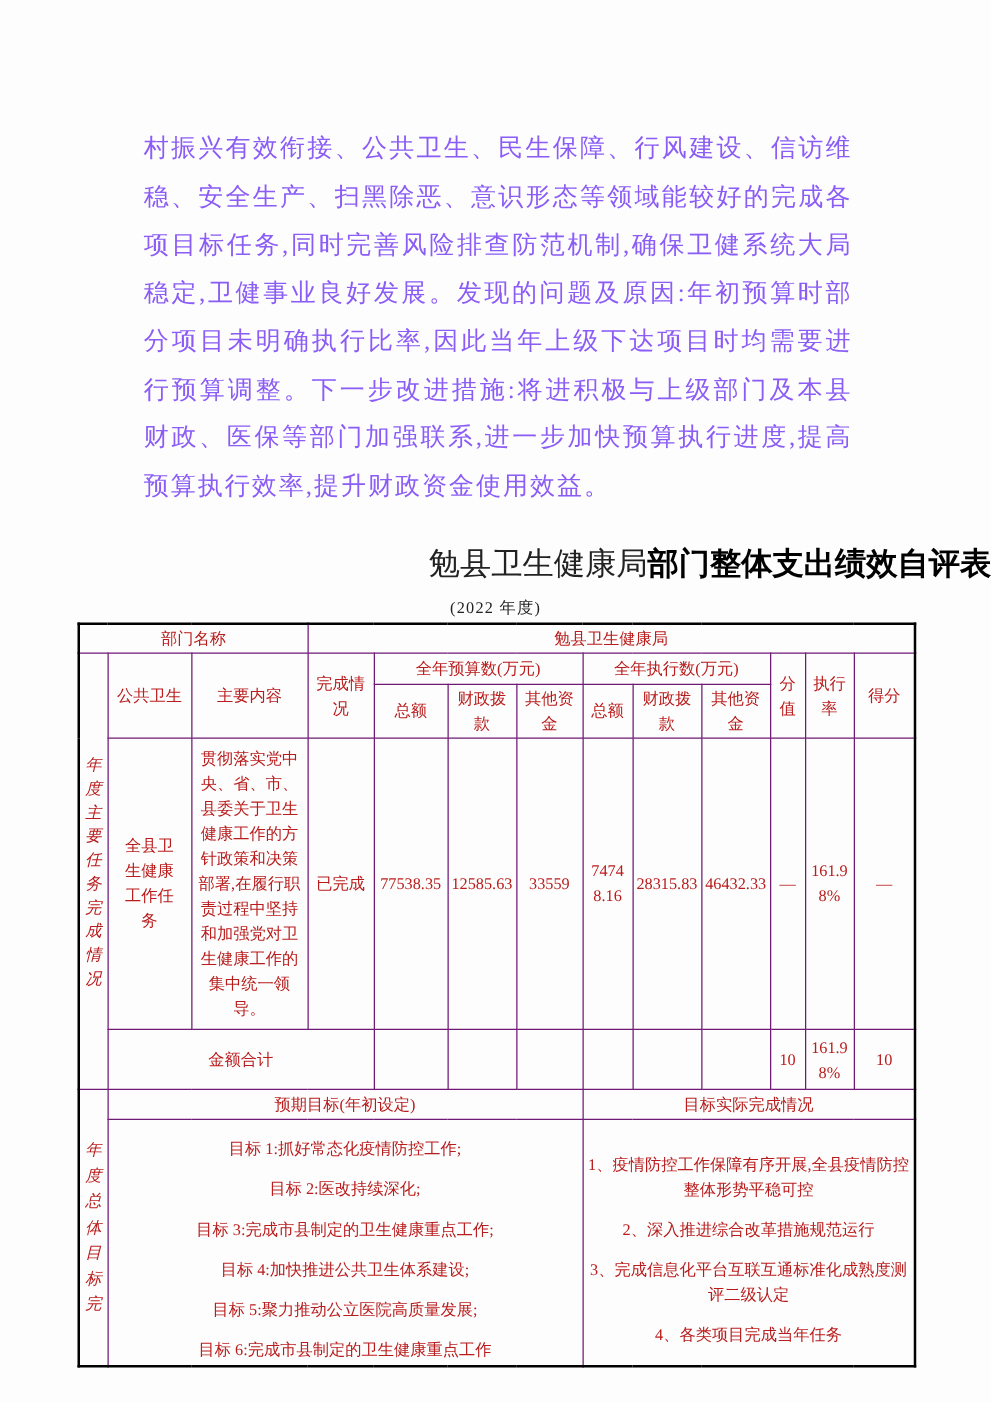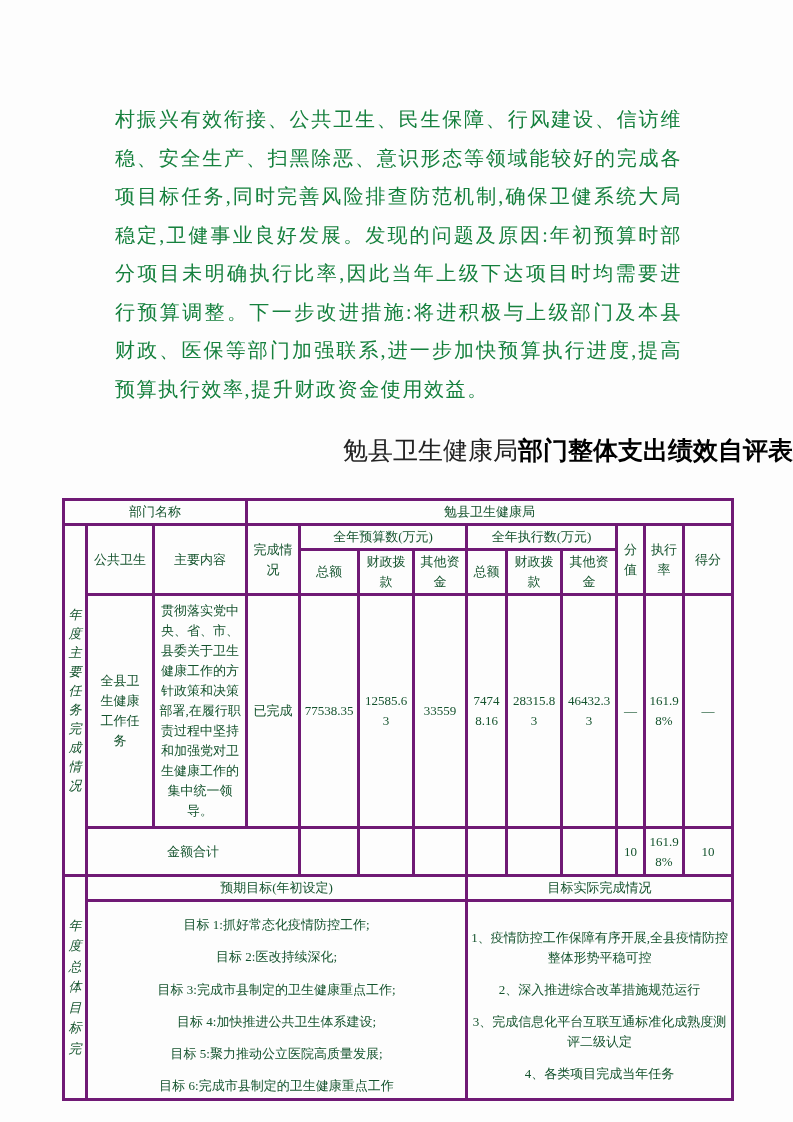--- a/index.html
+++ b/index.html
@@ -14,21 +14,21 @@
   .page { position: absolute; inset: 0; background: #fdfdfd; }
 
   
   .para {
     position: absolute;
     left: 115px; top: 100px; width: 567px;
     font-size: 20px;
     line-height: 38.5px;
     letter-spacing: 1.6px;
     text-align: justify;
-    color: #15803d;
+    color: #8b5cf6;
   }
 
   
   .title-row {
     position: absolute; left: 0; top: 434px; width: 100%;
     text-align: right; white-space: nowrap;
   }
   .title-prefix {
     font-family: "Liberation Serif", serif;
     font-size: 25px; font-weight: normal; color: #222;
@@ -45,29 +45,29 @@
 
   
   table.selfeval {
     position: absolute; left: 62px; top: 498px;
     width: 669px;
     border-collapse: collapse;
     table-layout: fixed;
     border: 2px solid #000;
   }
   table.selfeval td {
-    border: 3px solid #701a75;
+    border: 1px solid #701a75;
     font-size: 13px;
     text-align: center;
     vertical-align: middle;
     padding: 1px 2px;
     line-height: 20px;
     word-break: break-all;
     overflow: hidden;
-    color: #14532d;
+    color: #b91c1c;
   }
   .vcell { vertical-align: middle; }
   .vtext {
     width: 15px; margin: 0 auto;
     word-break: break-all;
     line-height: 19px; font-size: 13px; font-style: italic;
   }
   .vtext2 { line-height: 20.5px; }
   td.content-cell { padding: 2px 7px; line-height: 21px; }
   td.num-cell { padding: 1px 2px; line-height: 20px; }
@@ -81,20 +81,21 @@
 </head>
 <body>
 
 <div class="page">
 
   <div class="para">村振兴有效衔接、公共卫生、民生保障、行风建设、信访维稳、安全生产、扫黑除恶、意识形态等领域能较好的完成各项目标任务,同时完善风险排查防范机制,确保卫健系统大局稳定,卫健事业良好发展。发现的问题及原因:年初预算时部分项目未明确执行比率,因此当年上级下达项目时均需要进行预算调整。下一步改进措施:将进积极与上级部门及本县财政、医保等部门加强联系,进一步加快预算执行进度,提高预算执行效率,提升财政资金使用效益。</div>
 
   <div class="title-row">
     <span class="title-prefix">勉县卫生健康局</span><span class="title-main">部门整体支出绩效自评表</span>
   </div>
+  <div class="subtitle">(2022 年度)</div>
 
   <table class="selfeval">
     <colgroup>
       <col style="width:23px">
         <col style="width:67px">
         <col style="width:93px">
         <col style="width:53px">
       <col style="width:59px">
         <col style="width:55px">
         <col style="width:53px">

